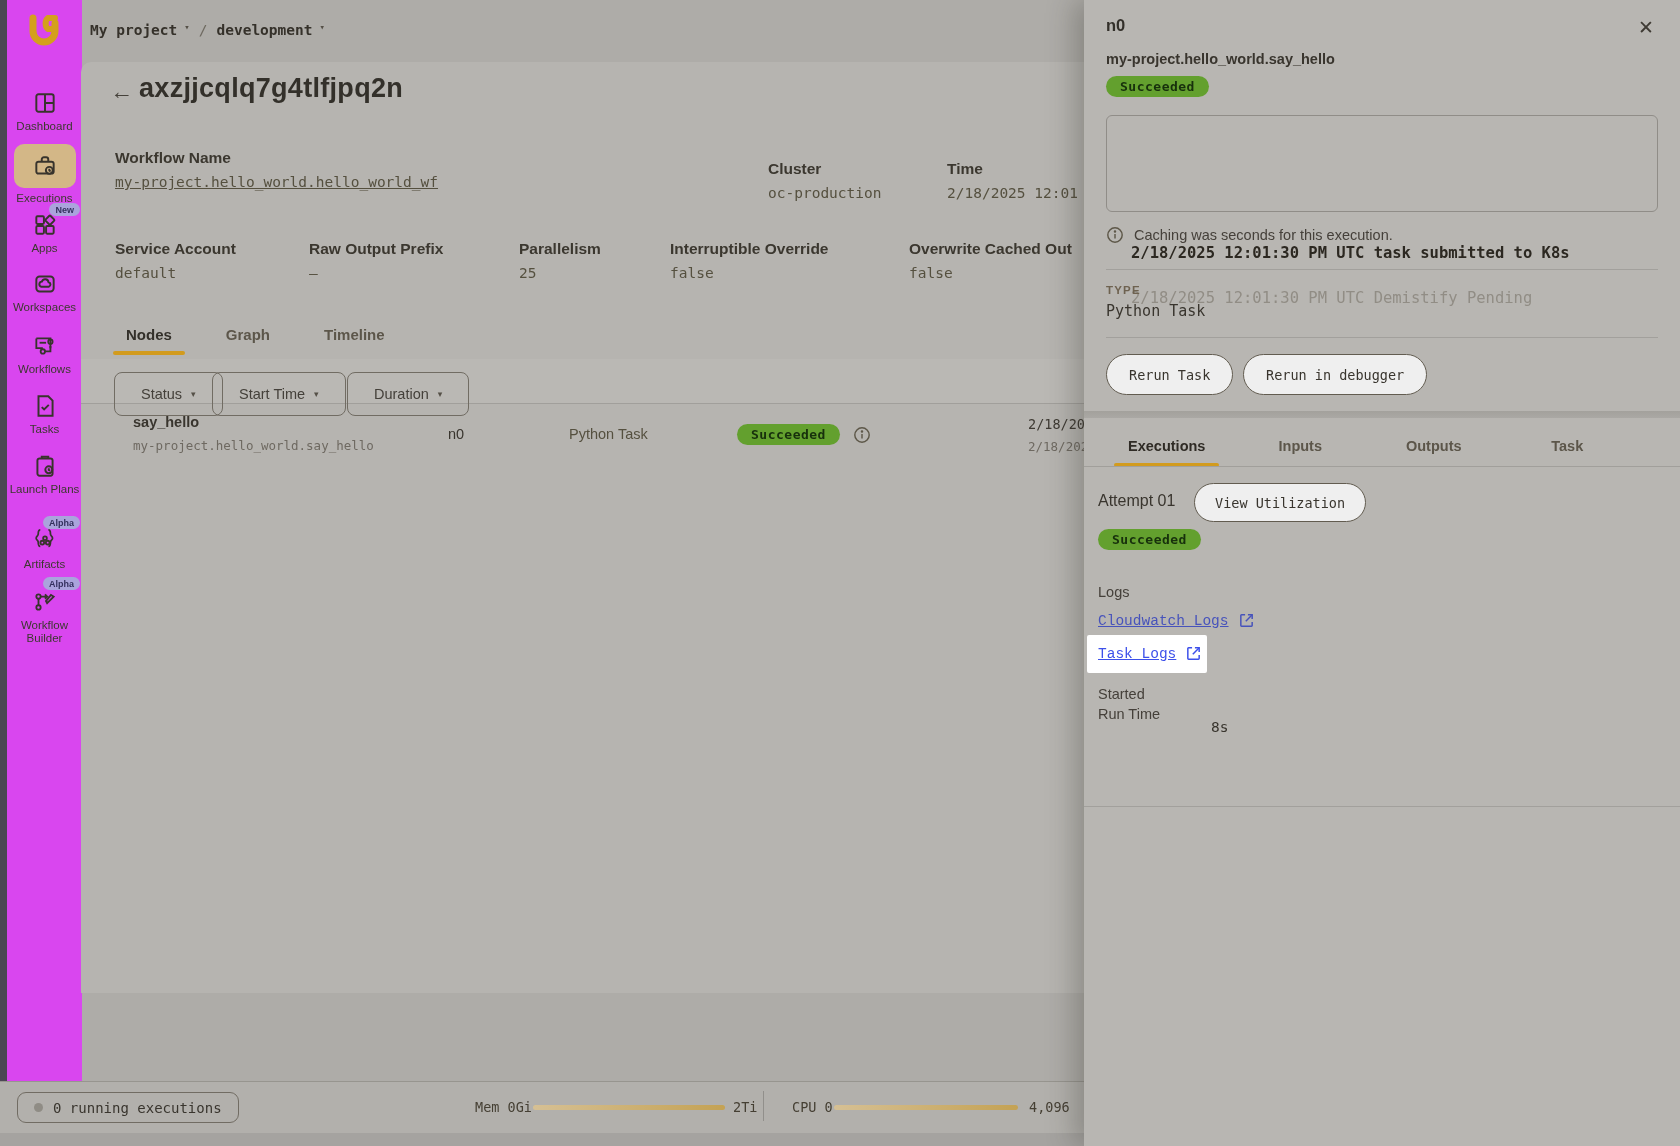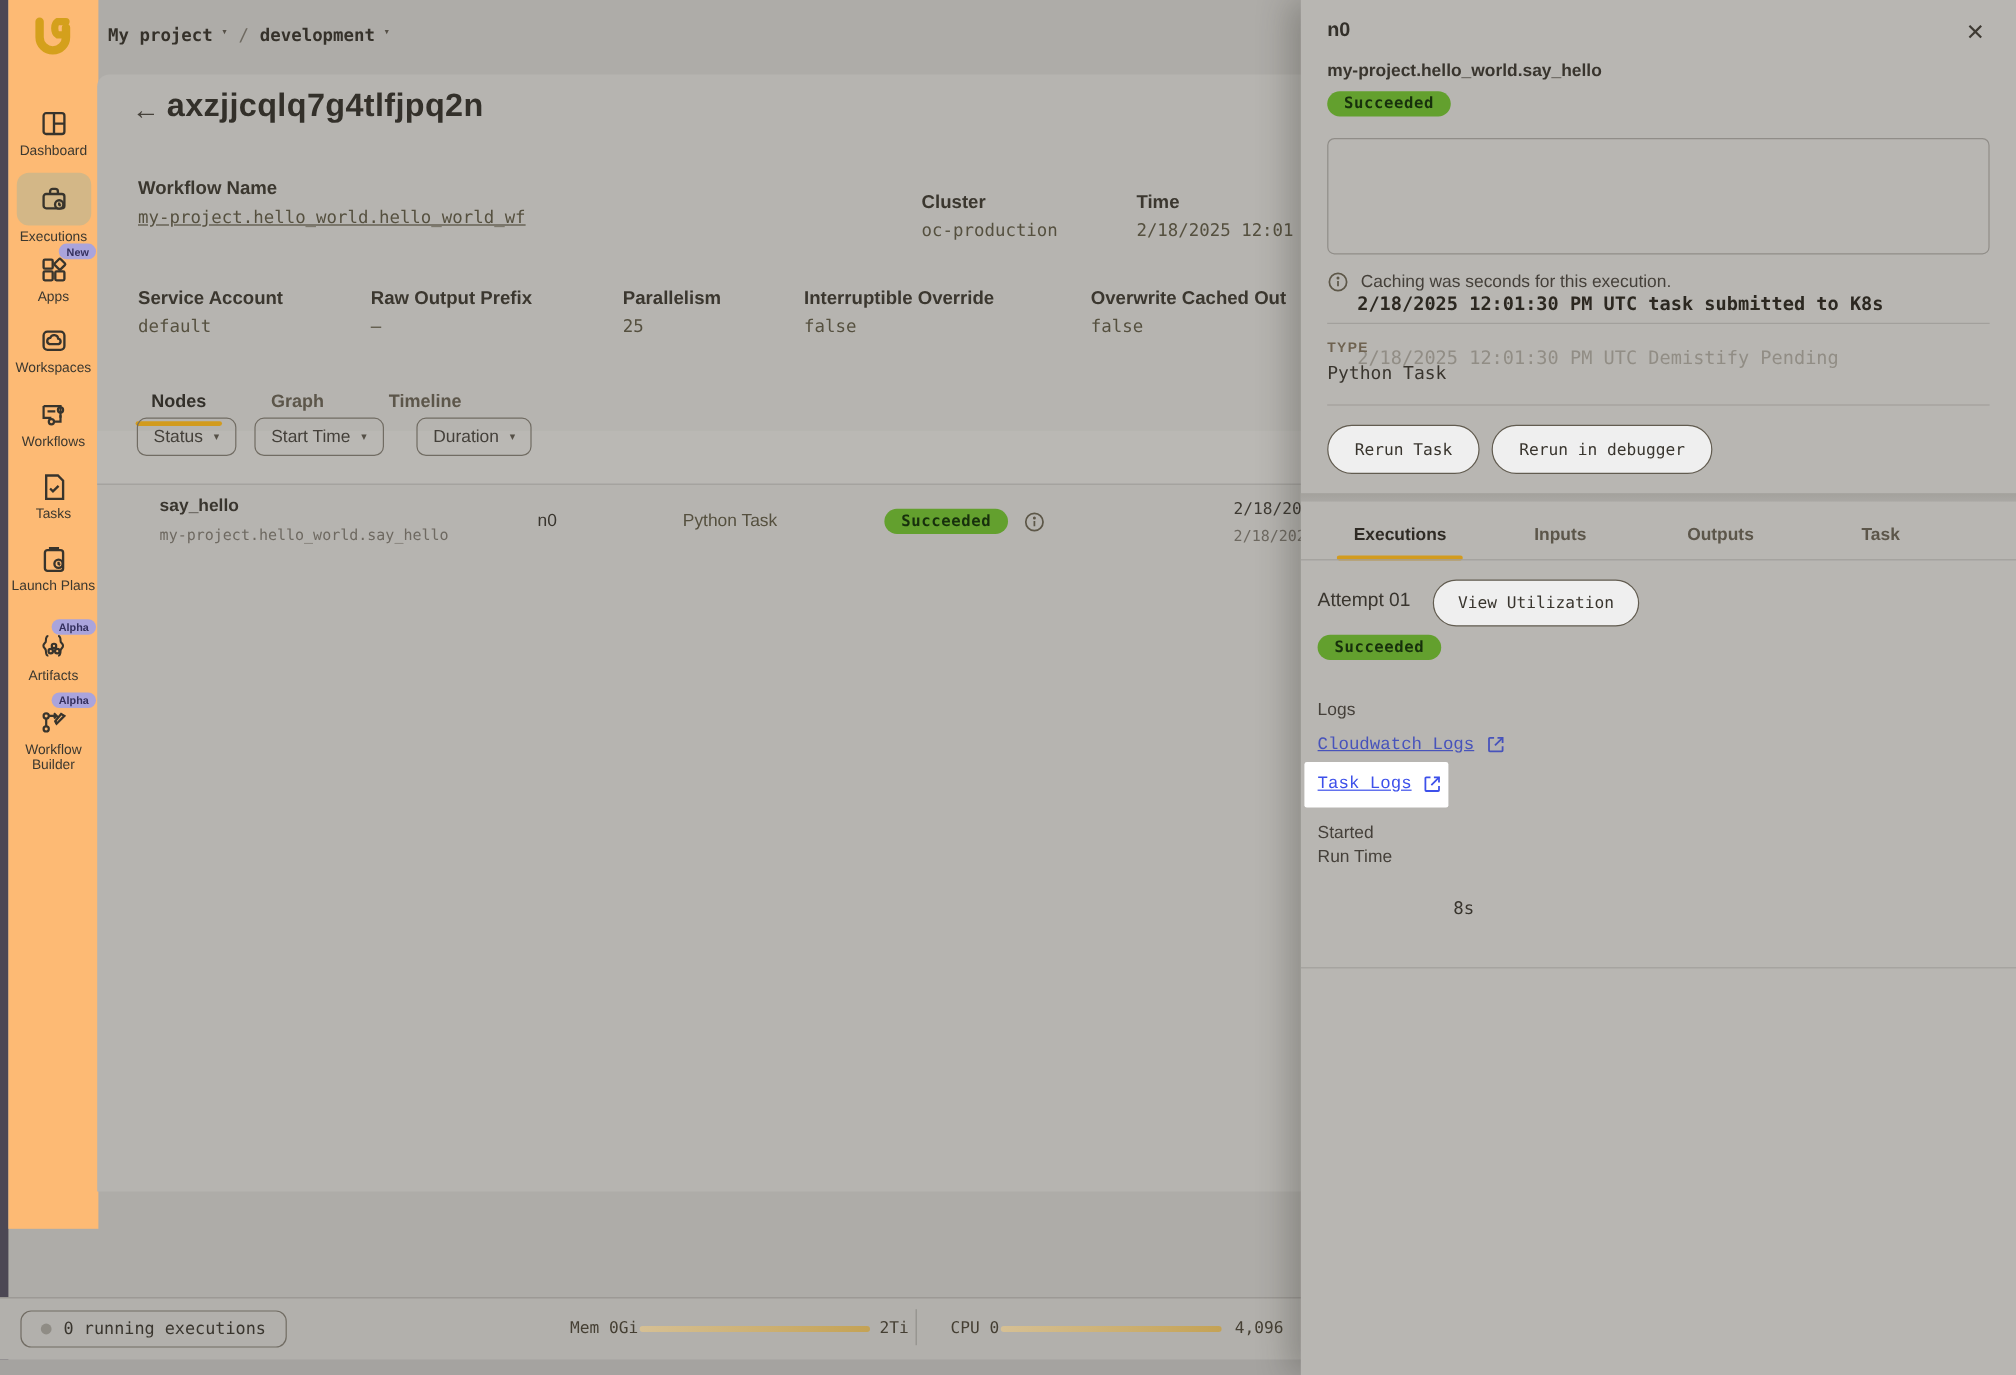--- a/index.html
+++ b/index.html
@@ -5,21 +5,21 @@
   * { margin:0; padding:0; box-sizing:border-box; }
   html,body { width:1680px; height:1146px; overflow:hidden; }
   body { font-family:"Liberation Sans","DejaVu Sans",sans-serif; background:#aeaca8; color:#39352e; }
   .mono { font-family:"DejaVu Sans Mono","Liberation Mono",monospace; }
   #app { position:relative; width:1680px; height:1146px; }
 
   
   .edge-strip { position:absolute; left:0; top:0; width:7px; height:1146px; background:#4c4754; }
 
   
-  .sidebar { position:absolute; left:7px; top:0; width:75px; height:1024px; background:#fdba74; }
+  .sidebar { position:absolute; left:7px; top:0; width:75px; height:1146px; background:#d946ef; }
   .logo { position:absolute; left:16px; top:11px; width:42px; height:42px; cursor:pointer; }
   .nav-item { position:absolute; left:0; width:75px; text-align:center; cursor:pointer; }
   .nav-icon { display:block; margin:0 auto; width:26px; height:26px; color:#38342c; }
   .nav-icon svg { width:26px; height:26px; display:block; }
   .nav-item.active .icon-wrap { display:block; width:62px; height:44px; margin:0 auto; background:#d3b787; border-radius:10px; padding-top:9px; }
   .icon-wrap { display:block; padding-top:0; }
   .nav-label { display:block; margin-top:4px; font-size:11.5px; line-height:1.12; color:#3c382f; }
   .nav-badge { position:absolute; top:-9px; right:2px; background:#aaa4dc; color:#34305e; font-size:9px; font-weight:700; padding:1.5px 6px; border-radius:7px; }
 
   
@@ -38,21 +38,21 @@
   .f-label { font-size:15.5px; font-weight:700; color:#3b372f; }
   .f-value { margin-top:7px; font-family:"DejaVu Sans Mono","Liberation Mono",monospace; font-size:14.5px; color:#55503f; white-space:nowrap; }
   .f-value.link { text-decoration:underline; cursor:pointer; }
 
   .tabs { position:absolute; left:113px; top:326px; display:flex; }
   .tab { position:relative; padding:0 13px 12px; margin-right:28px; font-size:15px; font-weight:700; color:#5c564a; cursor:pointer; }
   .tab.active { color:#33302a; }
   .tab.active::after { content:""; position:absolute; left:0; right:0; bottom:0; height:4px; background:#d29b1e; border-radius:2px; }
 
   .filterbar { position:absolute; left:81px; top:359px; width:1599px; height:45px; background:#bab8b4; border-bottom:1px solid #a19f9b; }
-  .chip { position:absolute; top:348px; height:32px; display:flex; align-items:center; gap:9px; padding:0 13px;
+  .chip { position:absolute; top:372px; height:44px; display:flex; align-items:center; gap:9px; padding:0 26px;
           border:1.5px solid #716c63; border-radius:8px; font-size:14.5px; color:#44403a; cursor:pointer; }
 
   .row-name { position:absolute; left:133px; top:414px; font-size:14.5px; font-weight:700; color:#39352e; }
   .row-sub { position:absolute; left:133px; top:438px; font-family:"DejaVu Sans Mono","Liberation Mono",monospace; font-size:12.5px; color:#6e6961; }
   .row-node { position:absolute; left:448px; top:426px; font-size:14.5px; color:#39352e; }
   .row-type { position:absolute; left:569px; top:426px; font-size:14.5px; color:#55503f; }
   .badge { display:inline-block; background:#63a02e; color:#17300c; font-family:"DejaVu Sans Mono","Liberation Mono",monospace;
            font-size:13px; font-weight:700; letter-spacing:.5px; padding:3px 14px; border-radius:12px; }
   .row-badge { position:absolute; left:737px; top:424px; }
   .info-icon { display:inline-block; width:18px; height:18px; color:#5d5748; cursor:pointer; }
@@ -106,21 +106,21 @@
             font-family:Liberation Mono, monospace; font-size:14.5px; color:#4753bb; }
   .p-link .txt { text-decoration:underline; }
   .ext-icon { width:17px; height:17px; }
   .ext-icon svg { width:17px; height:17px; display:block; }
   .link-cloudwatch { left:14px; top:612px; }
   .highlight-box { position:absolute; left:3px; top:635px; width:120px; height:38px; background:#ffffff; border-radius:2px; }
   .link-task { left:14px; top:645px; color:#3d50ea; }
   .detail-label { position:absolute; left:14px; font-size:14.5px; color:#45403a; }
   .detail-value { position:absolute; left:127px; font-family:"DejaVu Sans Mono","Liberation Mono",monospace; font-size:14.5px; color:#39352e; line-height:23px; }
   .d-started-l { top:686px; } .d-started-v { top:686px; width:362px; }
-  .d-runtime-l { top:706px; } .d-runtime-v { top:747px; }
+  .d-runtime-l { top:706px; } .d-runtime-v { top:716px; }
   .p-div3 { position:absolute; left:0; top:806px; width:596px; height:1px; background:#a2a09c; }
 </style>
 </head>
 <body>
 
 <div id="app">
 
   <div class="edge-strip"></div>
 
   <aside class="sidebar">

